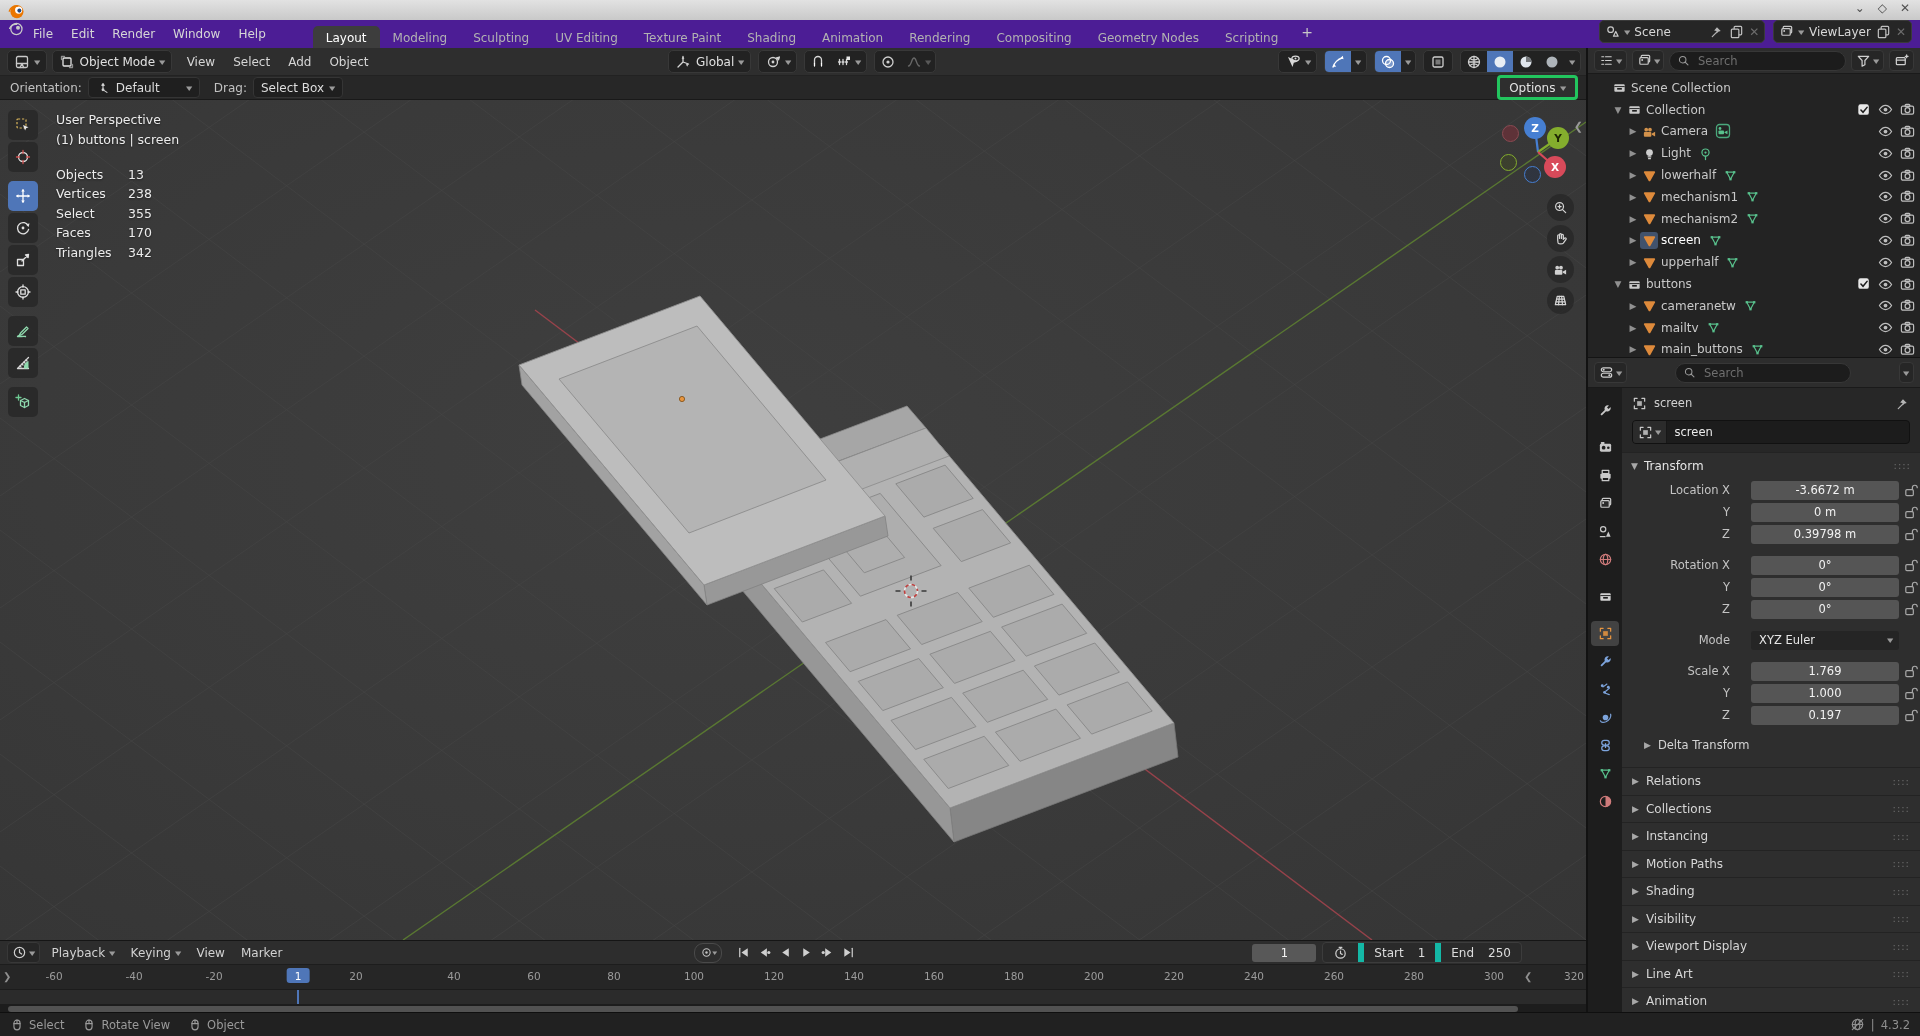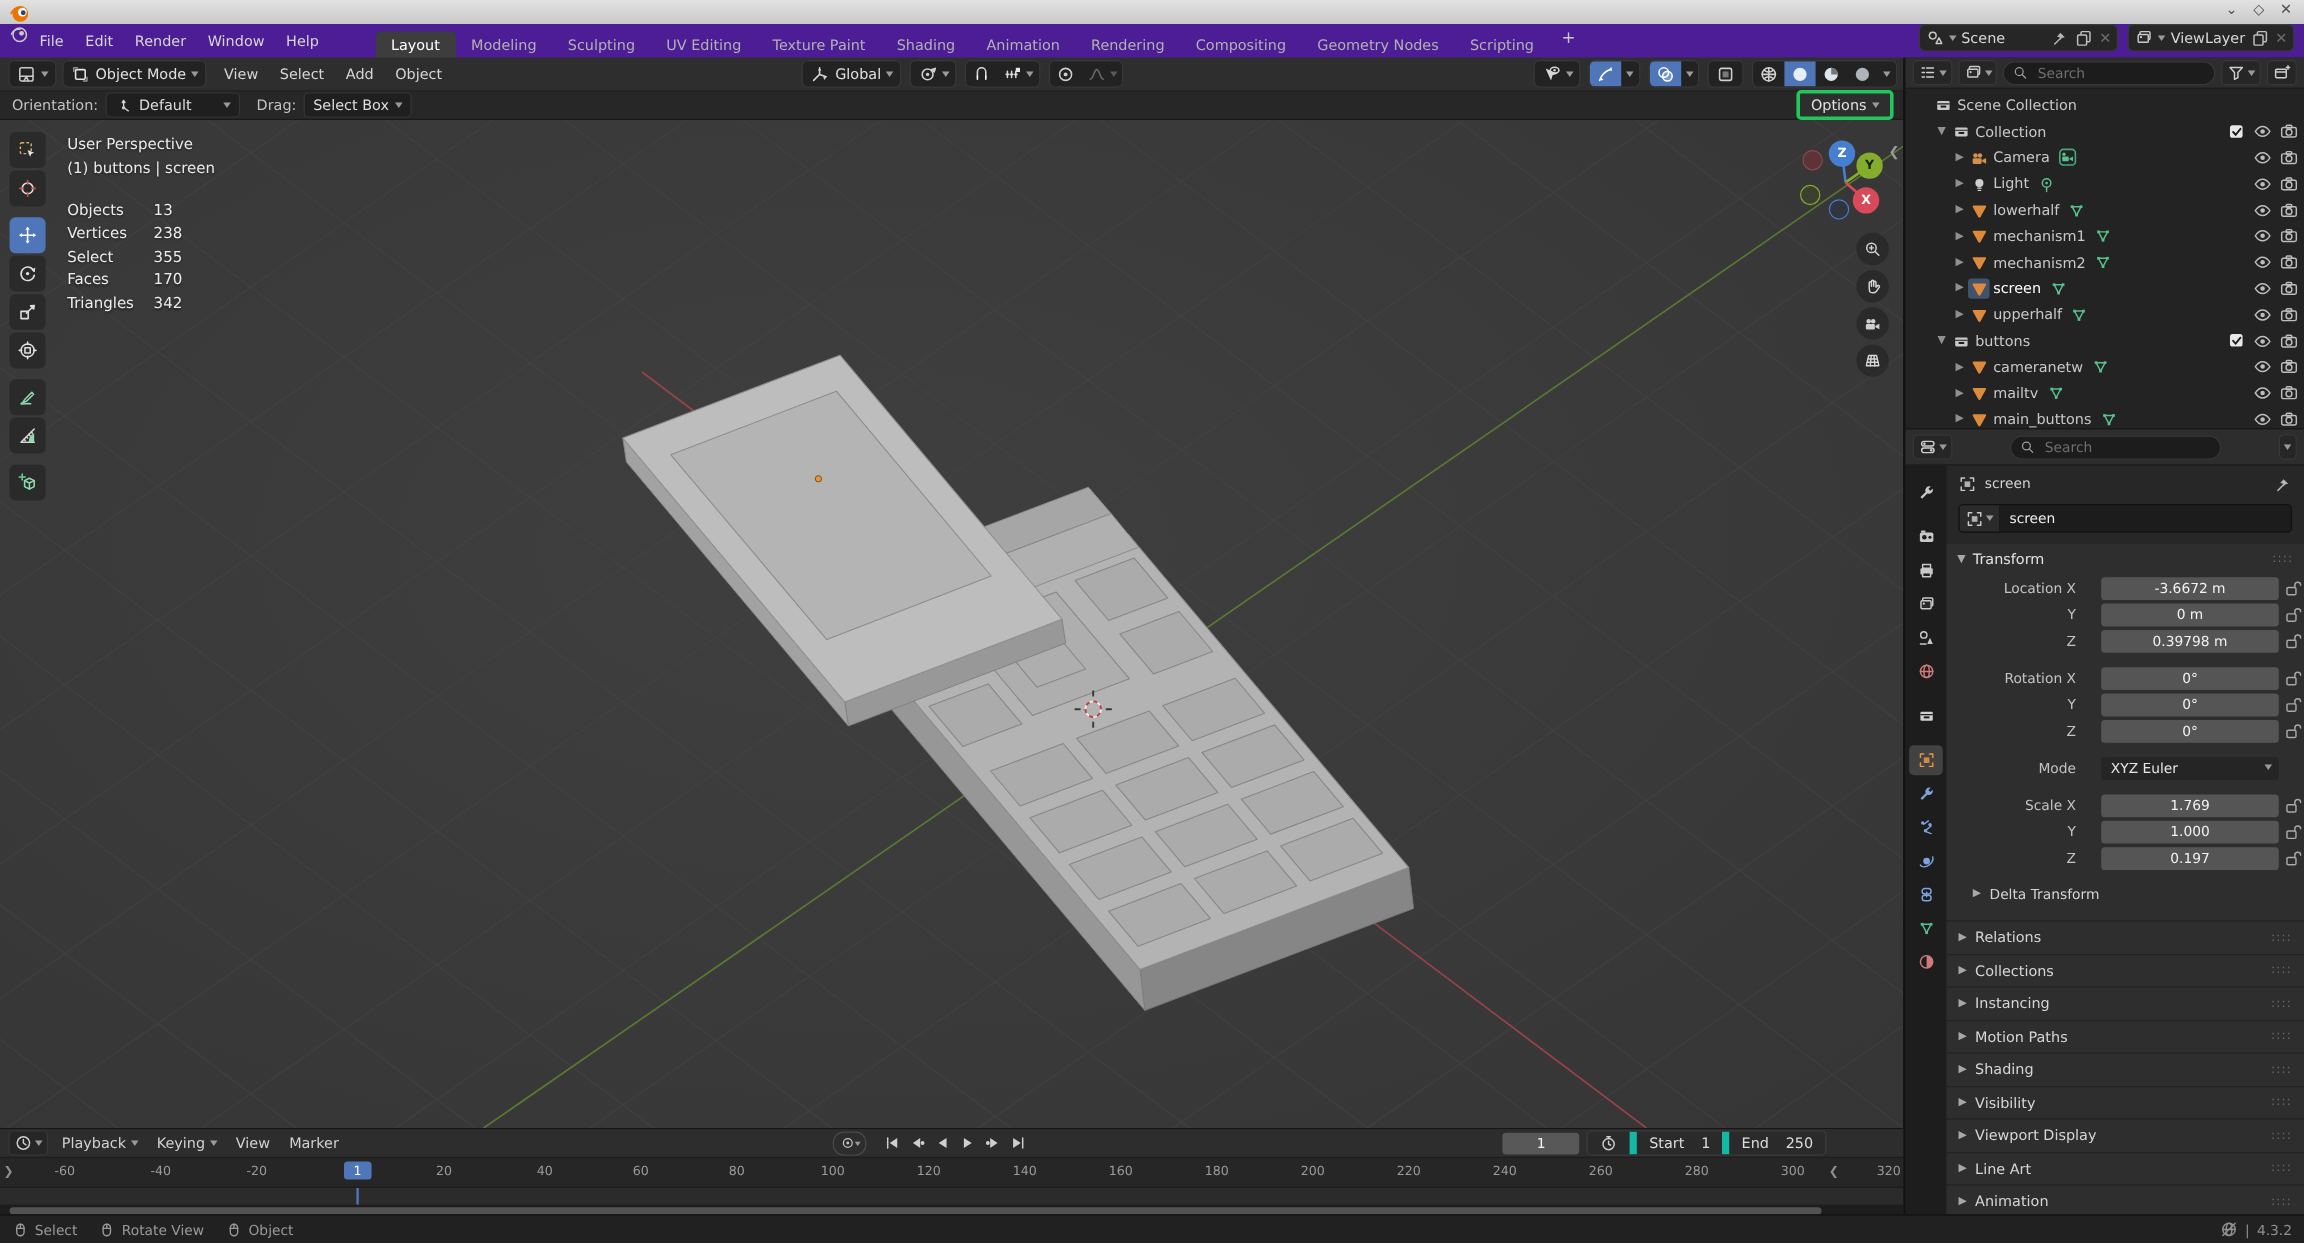--- a/index.html
+++ b/index.html
@@ -1659,21 +1659,21 @@
           </div>
         </div>
       </div>
     </div>
     <div class="tl-ruler" id="tl-ruler">
       <span class="ruler-arrow" style="left:3px">❯</span>
       <span class="ruler-arrow" style="left:1524px">❮</span>
     <span class="tick" style="left:54px">-60</span>
         <span class="tick" style="left:134px">-40</span>
         <span class="tick" style="left:214px">-20</span>
-        <span class="tick" style="left:370px">20</span>
+        <span class="tick" style="left:356px">20</span>
         <span class="tick" style="left:454px">40</span>
         <span class="tick" style="left:534px">60</span>
         <span class="tick" style="left:614px">80</span>
         <span class="tick" style="left:694px">100</span>
         <span class="tick" style="left:774px">120</span>
         <span class="tick" style="left:854px">140</span>
         <span class="tick" style="left:934px">160</span>
         <span class="tick" style="left:1014px">180</span>
         <span class="tick" style="left:1094px">200</span>
         <span class="tick" style="left:1174px">220</span>

